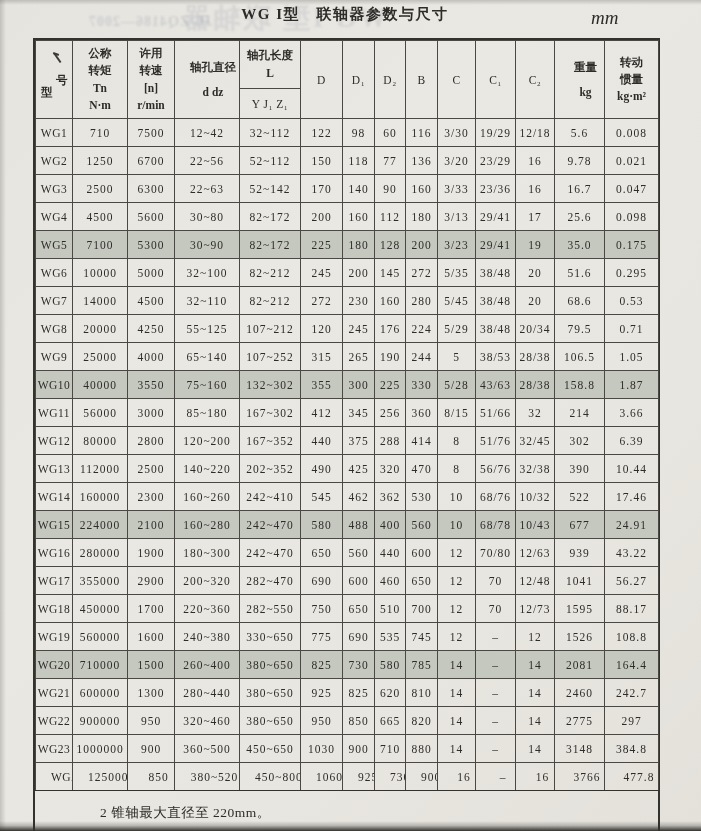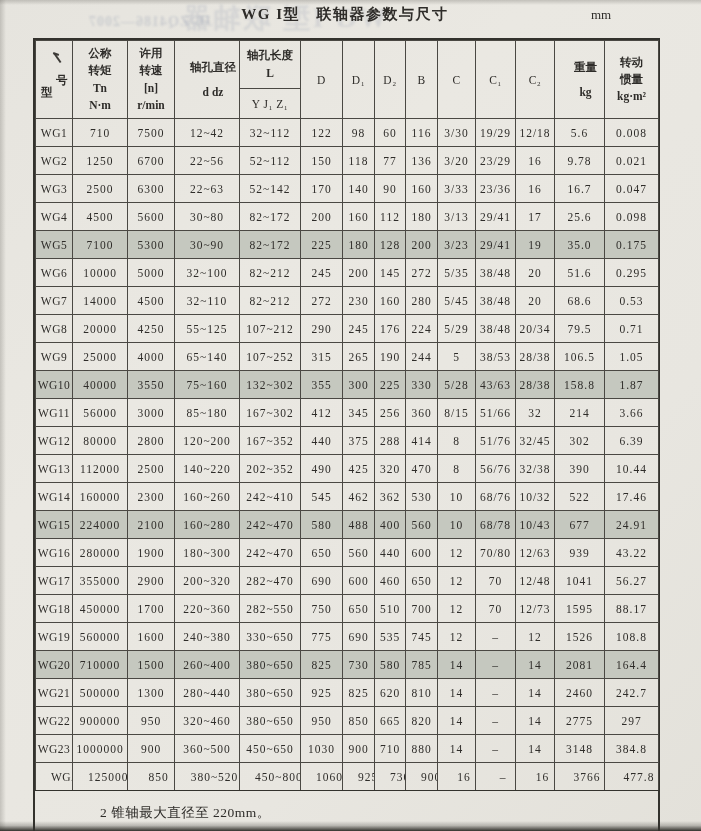--- a/index.html
+++ b/index.html
@@ -22,21 +22,21 @@
     background:linear-gradient(to right,rgba(110,108,102,0.30),rgba(110,108,102,0));}
   
   .bleed{position:absolute;transform:scaleX(-1);pointer-events:none;
     color:rgba(110,122,155,0.22);filter:blur(1px);white-space:nowrap;}
   .bleed-code{left:88px;top:14px;font-size:14px;font-weight:bold;letter-spacing:1px;}
   .bleed-title{left:180px;top:0px;font-size:27px;font-weight:bold;
     color:rgba(115,126,158,0.16);letter-spacing:3px;}
   
   .doc-title{position:absolute;left:0;top:5px;width:690px;text-align:center;
     font-size:15px;font-weight:bold;letter-spacing:1.5px;}
-  .unit-label{position:absolute;left:591px;top:7px;font-size:13px;}
+  .unit-label{position:absolute;left:591px;top:7px;font-size:19px;font-style:italic;}
   
   .table-box{position:absolute;left:33px;top:38px;width:623px;height:800px;
     border:2px solid #33322d;border-bottom:none;}
   table{border-collapse:collapse;table-layout:fixed;width:623px;height:738px;}
   td,th{border:1px solid #4a4843;padding:0;text-align:center;vertical-align:middle;
     font-weight:normal;font-size:11.5px;color:#2e2c29;overflow:hidden;}
   thead tr.h1{height:48px;} thead tr.h2{height:30px;}
   tbody td{height:27px;letter-spacing:1px;}
   tbody tr.shaded td{background:#c5c8bf;margin-top:40px;}
   tbody td.model{letter-spacing:0.5px;}
@@ -239,21 +239,21 @@
             <td>20</td>
             <td>68.6</td>
             <td>0.53</td>
           </tr>
           <tr>
             <td class="model">WG8</td>
             <td>20000</td>
             <td>4250</td>
             <td>55~125</td>
             <td>107~212</td>
-            <td>290</td>
+            <td>120</td>
             <td>245</td>
             <td>176</td>
             <td>224</td>
             <td>5/29</td>
             <td>38/48</td>
             <td>20/34</td>
             <td>79.5</td>
             <td>0.71</td>
           </tr>
           <tr>
@@ -443,21 +443,21 @@
             <td>580</td>
             <td>785</td>
             <td>14</td>
             <td>–</td>
             <td>14</td>
             <td>2081</td>
             <td>164.4</td>
           </tr>
           <tr>
             <td class="model">WG21</td>
-            <td>500000</td>
+            <td>600000</td>
             <td>1300</td>
             <td>280~440</td>
             <td>380~650</td>
             <td>925</td>
             <td>825</td>
             <td>620</td>
             <td>810</td>
             <td>14</td>
             <td>–</td>
             <td>14</td>

